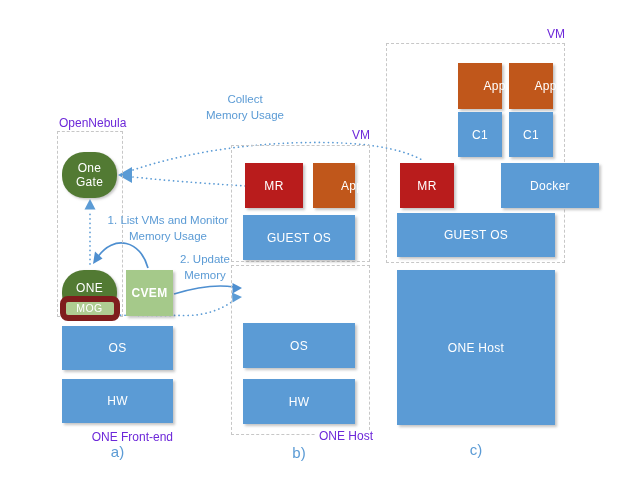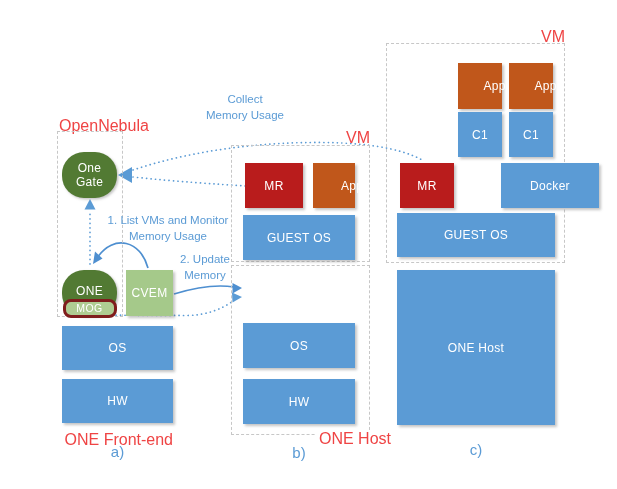--- a/index.html
+++ b/index.html
@@ -10,36 +10,36 @@
   .box{
     position:absolute;display:flex;align-items:center;justify-content:center;
     color:#ffffff;font-size:12px;letter-spacing:.3px;text-align:center;
     box-shadow:1.5px 1.5px 2.5px rgba(110,110,110,.4);
     box-sizing:border-box;
   }
   .blue{background:#5B9BD5;}
   .gray{background:#b91c1c;}
   .orange{background:#C0571B;padding-left:36px;}
   .green-dark{background:#527A33;border-radius:22px;}
-  .green-light{background:#A5C98A;}
+  .green-light{background:#A5C98A;font-weight:bold;}
   .dashed-group{
     position:absolute;border:1.6px dashed #C7C7C7;box-sizing:border-box;background:transparent;
   }
   .cap{
-    position:absolute;color:#ef4444;font-size:16px;line-height:1.1;white-space:nowrap;
+    position:absolute;color:#6d28d9;font-size:12px;line-height:1.1;white-space:nowrap;
   }
   .ann{
     position:absolute;color:#5B9BD5;font-size:11.5px;line-height:1.35;text-align:center;
   }
   .col-label{
     position:absolute;color:#5B9BD5;font-size:15px;text-align:center;
   }
   .one-stack{flex-direction:column;justify-content:center;gap:1px;padding-top:16px;}
   .mog-pill{
-    width:48px;height:14px;border-radius:8px;background:#AFCC92;border:3px solid #7f1d1d;
+    width:48px;height:14px;border-radius:8px;background:#AFCC92;border:6px solid #7f1d1d;
     font-size:10.5px;line-height:13px;color:#fff;letter-spacing:.5px;
   }
   svg.overlay{position:absolute;left:0;top:0;pointer-events:none;}
   .wbg{background:#fff;padding:0 3px;}
 </style>
 </head>
 <body>
 
 <div id="stage">
 

